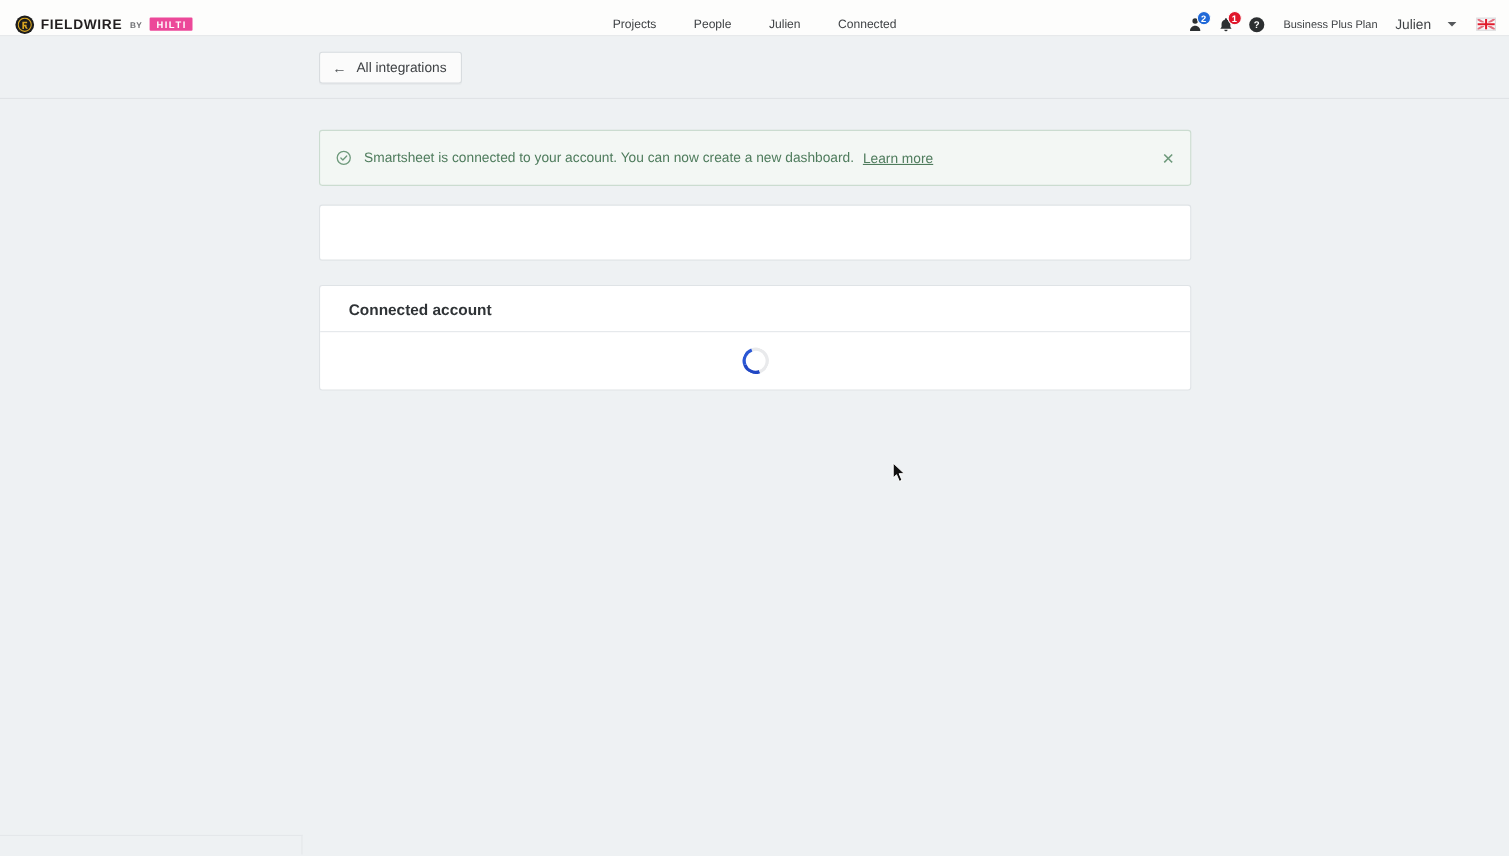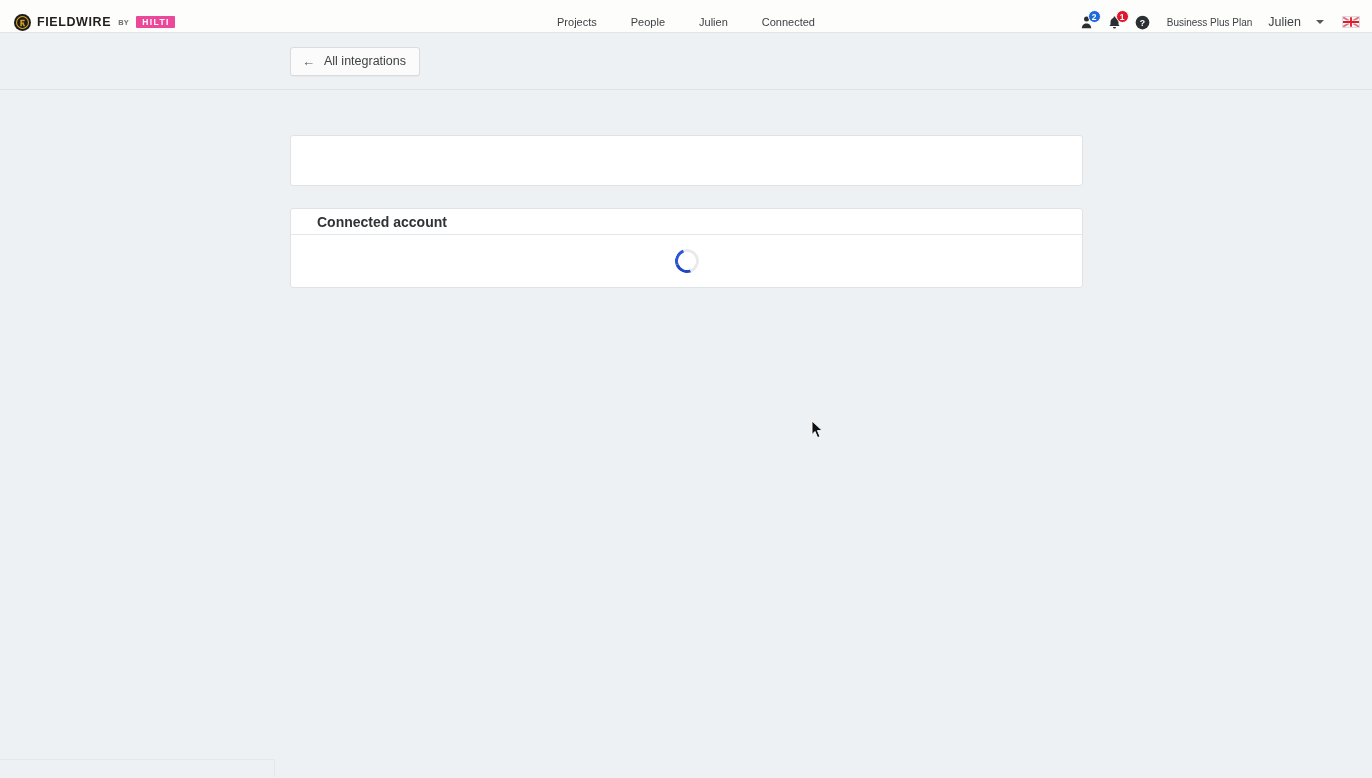--- a/index.html
+++ b/index.html
@@ -233,21 +233,21 @@
     border-radius: 3px;
   }
   .card-blank {
     margin-top: 17px;
     height: 51px;
   }
   .card-panel {
     margin-top: 22px;
   }
   .panel-head {
-    height: 26px;
+    height: 42px;
     display: flex;
     align-items: center;
     padding: 0 0 0 26px;
     border-bottom: 1px solid #e4e7ea;
   }
   .panel-title {
     font-size: 14px;
     font-weight: bold;
     color: #2f3336;
   }
@@ -367,20 +367,31 @@
     <button class="back-btn">
       <span class="back-arrow">←</span>
       <span>All integrations</span>
     </button>
   </div>
 </div>
 
 <main class="main">
   <div class="content">
 
+    <div class="alert">
+      <span class="alert-icon">
+        <svg width="15" height="15" viewBox="0 0 24 24" fill="none" stroke="#6f9a7c" stroke-width="1.9">
+          <circle cx="12" cy="12" r="9.5"></circle>
+          <path d="M7.8 12.3l2.9 2.9 5.6-5.9" stroke-linecap="round" stroke-linejoin="round"></path>
+        </svg>
+      </span>
+      <span class="alert-text">Smartsheet is connected to your account. You can now create a new dashboard.</span>
+      <span class="alert-link">Learn more</span>
+      <span class="alert-close">✕</span>
+    </div>
 
     <div class="card card-blank">
       <span></span>
     </div>
 
     <section class="card card-panel">
       <div class="panel-head">
         <h2 class="panel-title">Connected account</h2>
       </div>
       <div class="panel-body">

